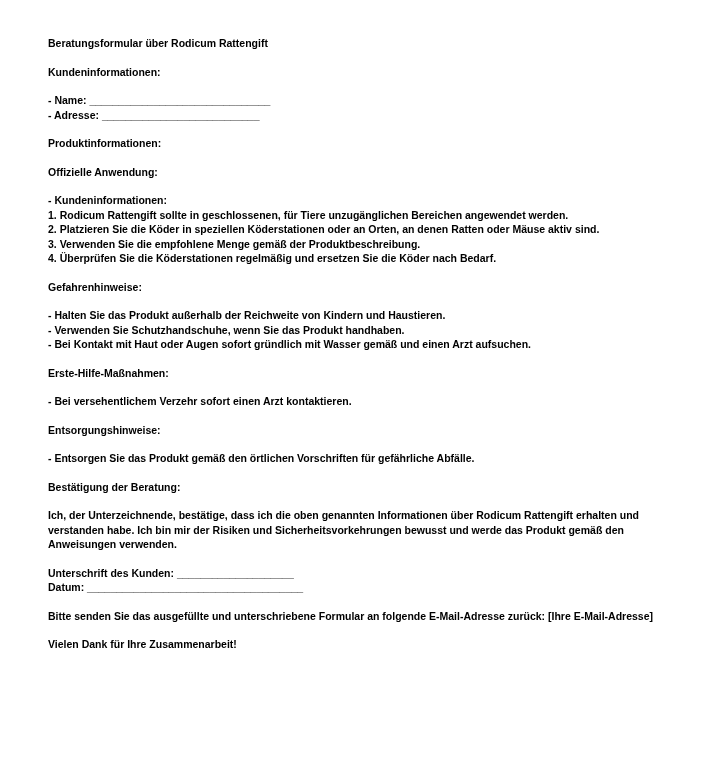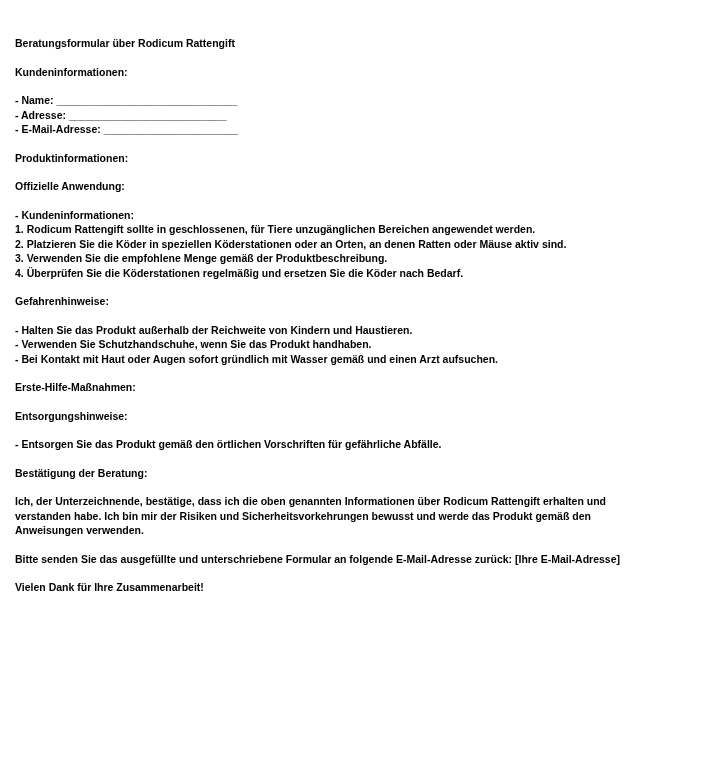--- a/index.html
+++ b/index.html
@@ -8,21 +8,21 @@
     background: #ffffff;
   }
   body {
     width: 706px;
     height: 771px;
     overflow: hidden;
   }
   .doc {
     box-sizing: border-box;
     width: 558px;
-    padding: 36px 28px 0 15px;
+    padding: 36px 28px 0 48px;
     font-family: "Liberation Sans", sans-serif;
     font-weight: 700;
     font-size: 10.5px;
     color: #000000;
   }
   .para {
     margin: 0 0 14px 0;
   }
   .line {
     line-height: 14.5px;
@@ -38,21 +38,20 @@
     <div class="line">Beratungsformular über Rodicum Rattengift</div>
   </div>
 
   <div class="para">
     <div class="line">Kundeninformationen:</div>
   </div>
 
   <div class="para">
     <div class="line">- Name: _______________________________</div>
     <div class="line">- Adresse: ___________________________</div>
-    <div class="line">- E-Mail-Adresse: _______________________</div>
   </div>
 
   <div class="para">
     <div class="line">Produktinformationen:</div>
   </div>
 
   <div class="para">
   </div>
 
   <div class="para">
@@ -75,40 +74,45 @@
     <div class="line">- Halten Sie das Produkt außerhalb der Reichweite von Kindern und Haustieren.</div>
     <div class="line">- Verwenden Sie Schutzhandschuhe, wenn Sie das Produkt handhaben.</div>
     <div class="line">- Bei Kontakt mit Haut oder Augen sofort gründlich mit Wasser gemäß und einen Arzt aufsuchen.</div>
   </div>
 
   <div class="para">
     <div class="line">Erste-Hilfe-Maßnahmen:</div>
   </div>
 
   <div class="para">
+    <div class="line">- Bei versehentlichem Verzehr sofort einen Arzt kontaktieren.</div>
   </div>
 
   <div class="para">
     <div class="line">Entsorgungshinweise:</div>
   </div>
 
   <div class="para">
     <div class="line">- Entsorgen Sie das Produkt gemäß den örtlichen Vorschriften für gefährliche Abfälle.</div>
   </div>
 
   <div class="para">
     <div class="line">Bestätigung der Beratung:</div>
   </div>
 
   <div class="para">
     <div class="line">Ich, der Unterzeichnende, bestätige, dass ich die oben genannten Informationen über Rodicum Rattengift erhalten und</div>
     <div class="line">verstanden habe. Ich bin mir der Risiken und Sicherheitsvorkehrungen bewusst und werde das Produkt gemäß den</div>
     <div class="line">Anweisungen verwenden.</div>
   </div>
 
+  <div class="para">
+    <div class="line">Unterschrift des Kunden: ____________________</div>
+    <div class="line">Datum: _____________________________________</div>
+  </div>
 
   <div class="para">
     <div class="line">Bitte senden Sie das ausgefüllte und unterschriebene Formular an folgende E-Mail-Adresse zurück: [Ihre E-Mail-Adresse]</div>
   </div>
 
   <div class="para">
     <div class="line">Vielen Dank für Ihre Zusammenarbeit!</div>
   </div>
 
 </div>

